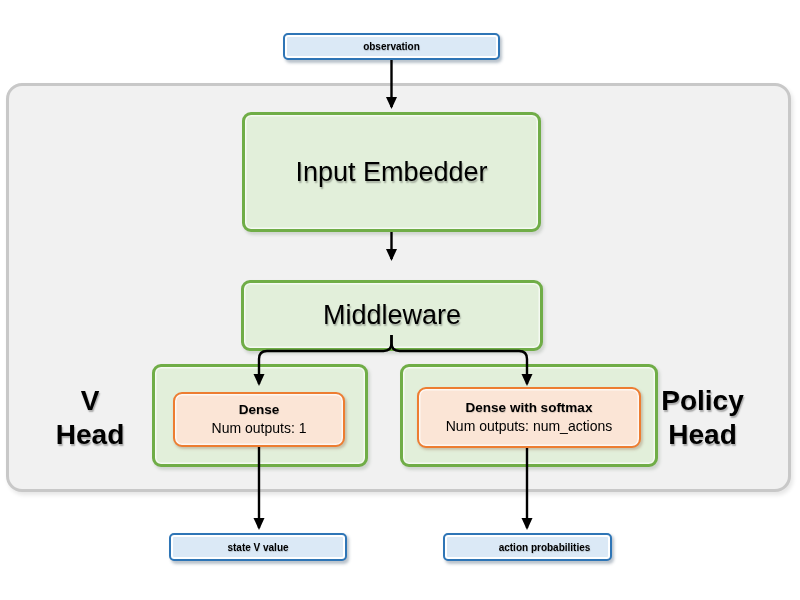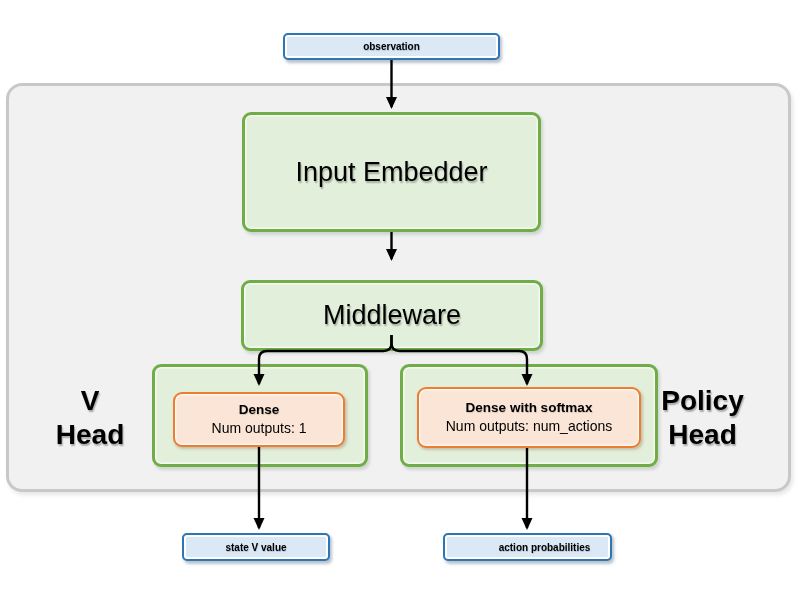--- a/index.html
+++ b/index.html
@@ -79,21 +79,21 @@
   <div class="abs head-label" style="left:35px;top:384px;width:110px;">
     <div>V</div>
     <div>Head</div>
   </div>
 
   <div class="abs head-label" style="left:640px;top:384px;width:125px;">
     <div>Policy</div>
     <div>Head</div>
   </div>
 
-  <div class="abs io-box" style="left:182px;top:533px;width:148px;height:28px;">
+  <div class="abs io-box" style="left:169px;top:533px;width:178px;height:28px;">
     <span>state V value</span>
   </div>
   <div class="abs io-box" style="left:443px;top:533px;width:169px;height:28px;padding-left:34px;">
     <span>action probabilities</span>
   </div>
 
   <svg id="arrows" viewBox="0 0 800 600">
     <defs>
       <marker id="ah" markerUnits="userSpaceOnUse" markerWidth="14" markerHeight="14" refX="10" refY="5.5" orient="auto">
         <path d="M0,0 L12,5.5 L0,11 z" fill="#000"></path>

